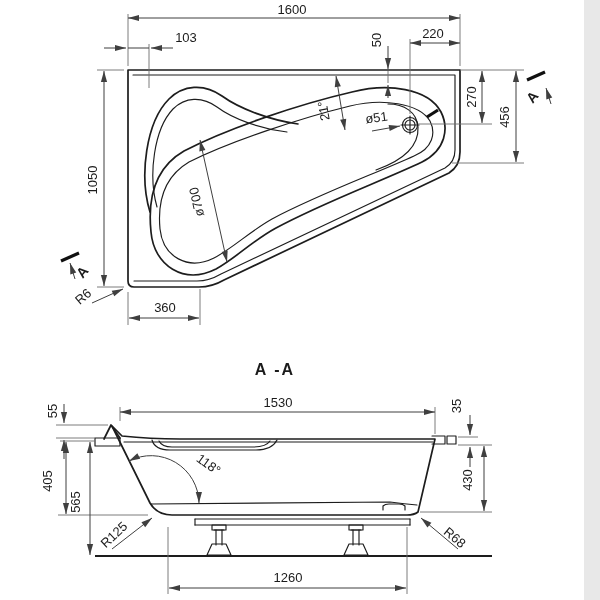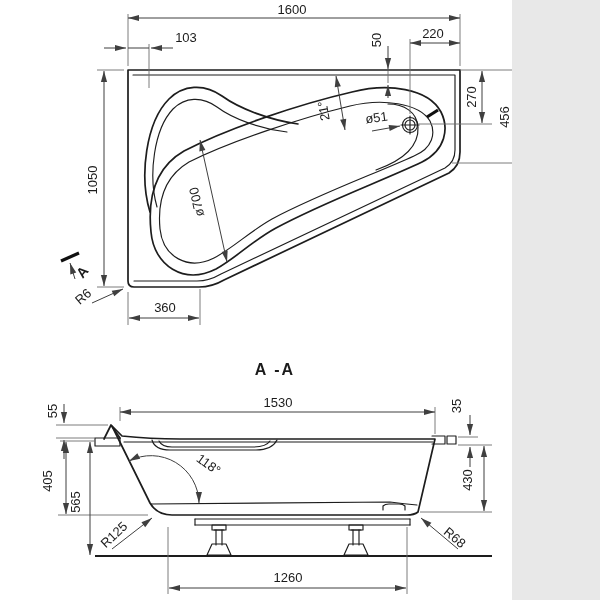--- a/index.html
+++ b/index.html
@@ -3,21 +3,21 @@
 <meta charset="utf-8">
 <title>Technical drawing</title>
 <style>
   :root{
     --background:#ffffff;
     --line:#1d1d1d;
     --dim-line:#3f3f3f;
   }
   html,body{margin:0;padding:0;background:#e8e8e8;}
   .canvas{
-    width:512px;height:600px;background:var(--background);
+    width:584px;height:600px;background:var(--background);
     position:relative;overflow:hidden;margin:0;
     font-family:"Liberation Sans", sans-serif;
   }
   svg{display:block;}
   .obj{stroke:var(--line);stroke-width:1.7;fill:none;stroke-linejoin:round;stroke-linecap:round;}
   .obj2{stroke:var(--line);stroke-width:1.15;fill:none;stroke-linejoin:round;stroke-linecap:round;}
   .dim{stroke:var(--dim-line);stroke-width:1;fill:none;}
   .ext{stroke:#6e6e6e;stroke-width:0.9;fill:none;}
   .tick{stroke:#101010;stroke-width:3.2;fill:none;stroke-linecap:butt;}
   .ground{stroke:var(--line);stroke-width:2.2;fill:none;}

